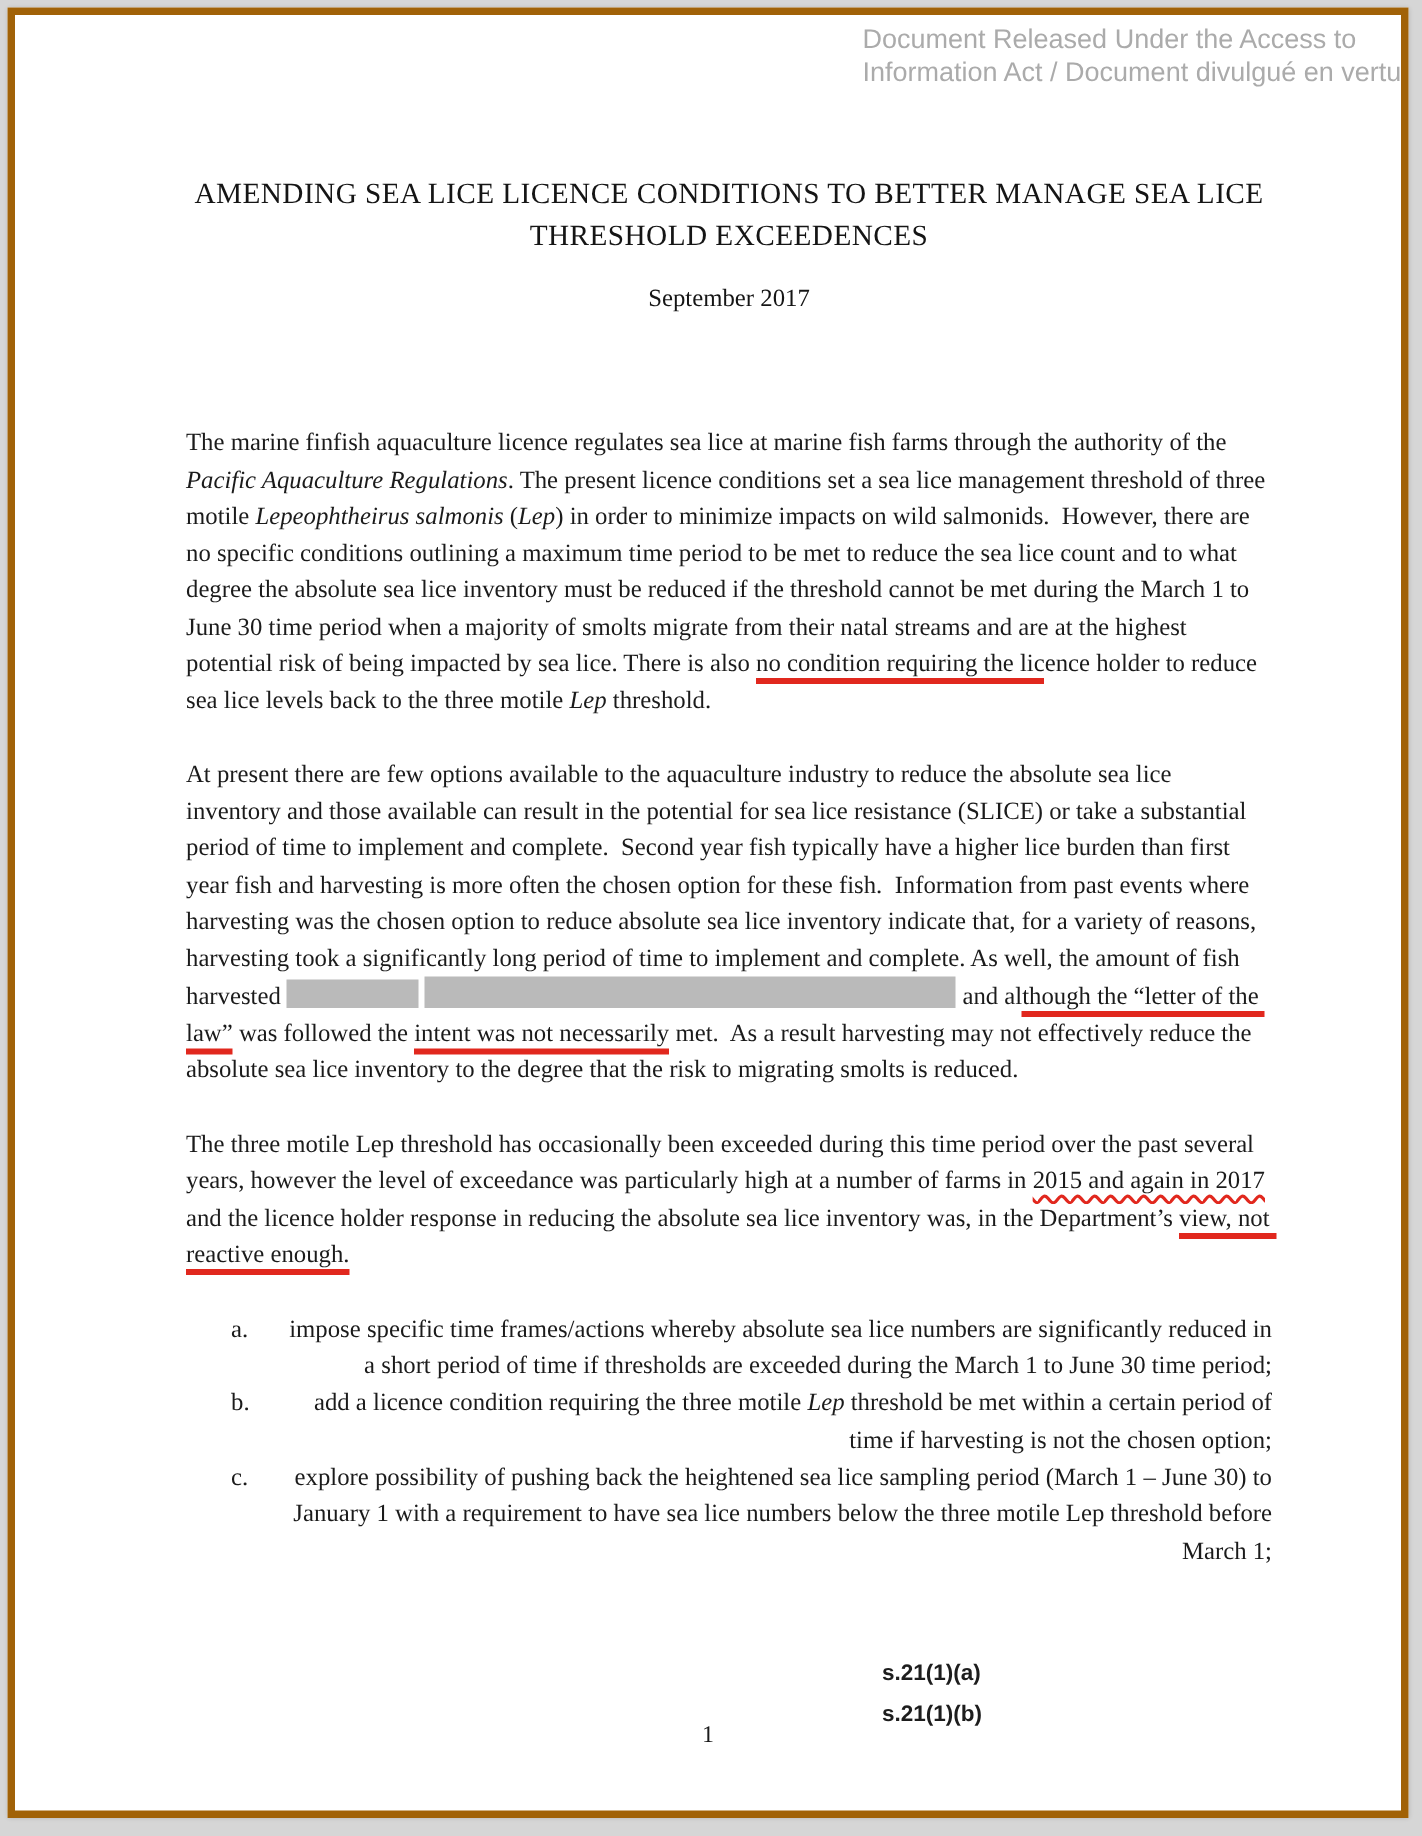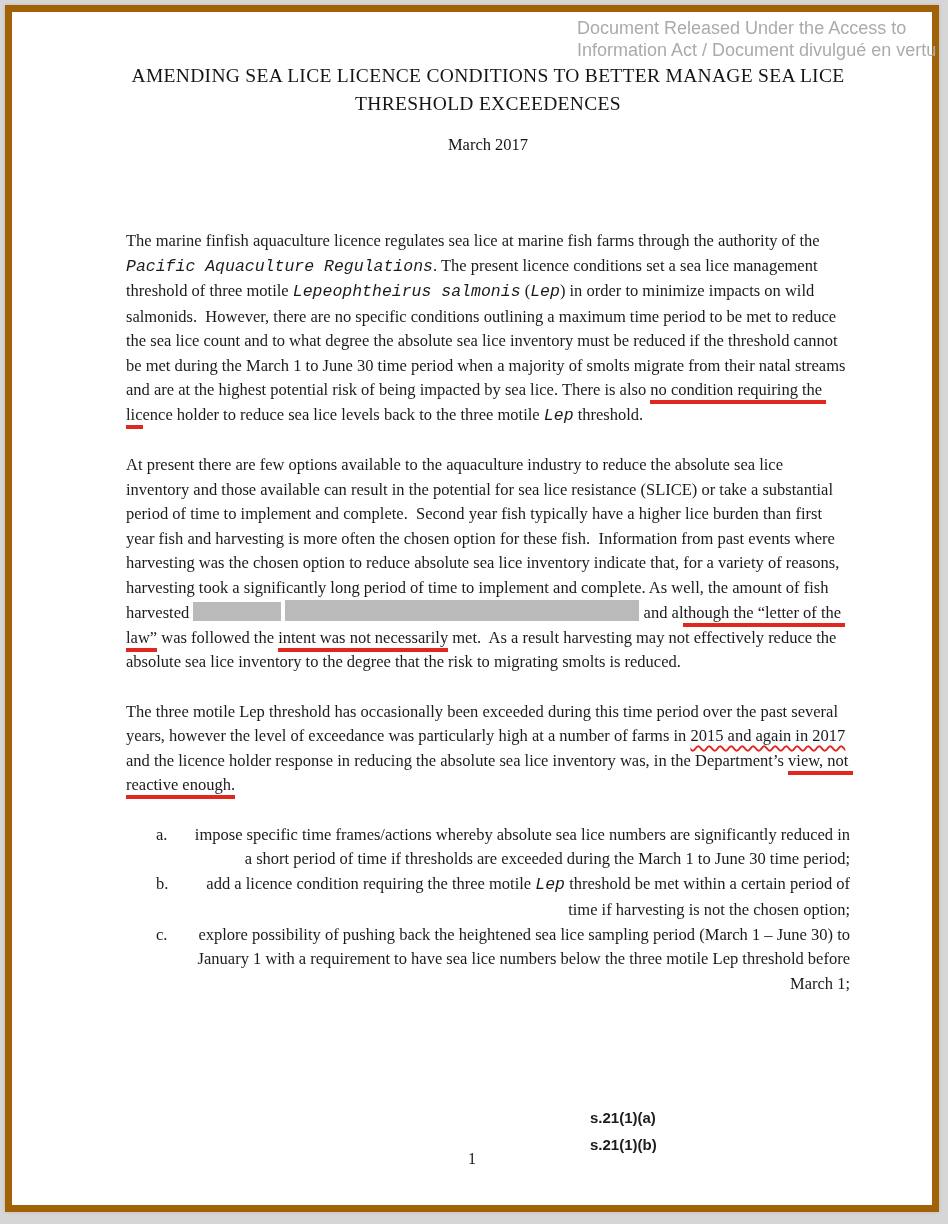--- a/index.html
+++ b/index.html
@@ -13,38 +13,38 @@
   body{
     background:var(--surround-gray);
     font-family:"Liberation Serif", serif;
     position:relative;
     overflow:hidden;
   }
   .page{
     position:absolute;
     left:5px; top:5px; width:934px; height:1207px;
     background:#ffffff;
-    border:7px solid #a16207;
+    border:5px solid #a16207;
     box-shadow:0 0 3px rgba(0,0,0,0.15);
   }
   .stamp{
     position:absolute;
     left:565px; top:6px; width:375px;
     font-family:"Liberation Sans", sans-serif;
     font-size:18px; line-height:21.5px;
     color:var(--stamp-gray);
   }
   .stamp span{display:block;}
   .content{
     position:absolute;
     left:114px; top:0; width:724px;
     color:#1b1b1b;
   }
   .doc-title{
-    margin-top:50px;
+    margin-top:106px;
     font-size:19.5px;
     line-height:28px;
     text-align:center;
     letter-spacing:0.3px;
     color:#151515;
     font-weight:normal;
   }
   .doc-date{
     margin-top:17px;
     text-align:center;
@@ -52,21 +52,21 @@
     color:#151515;
   }
   .para{
     font-size:16.5px;
     line-height:24.5px;
     white-space:pre-wrap;
     margin-bottom:25px;
   }
   .para.first{margin-top:74px;}
   .para.focus{margin-bottom:11px;}
-  .italic{font-style:italic;font-family:Liberation Mono, monospace;}
+  .italic{font-style:italic;}
   .redline{
     border-bottom:4px solid var(--underline-red);
     padding-bottom:1px;
   }
   .redwavy{
     text-decoration:underline;
     text-decoration-style:wavy;
     text-decoration-color:var(--underline-red);
     text-decoration-thickness:1.5px;
     text-underline-offset:4px;
@@ -115,21 +115,21 @@
 
 <div class="page">
 
   <div class="stamp">
     <span>Document Released Under the Access to</span>
     <span>Information Act / Document divulgué en vertu</span>
   </div>
 
   <div class="content">
     <h1 class="doc-title">AMENDING SEA LICE LICENCE CONDITIONS TO BETTER MANAGE SEA LICE THRESHOLD EXCEEDENCES</h1>
-    <div class="doc-date">March 2017</div>
+    <div class="doc-date">September 2017</div>
 
     <p class="para first"><span>The marine finfish aquaculture licence regulates sea lice at marine fish farms through the authority of the </span><span class="italic">Pacific Aquaculture Regulations</span><span>. The present licence conditions set a sea lice management threshold of three motile </span><span class="italic">Lepeophtheirus salmonis</span><span> (</span><span class="italic">Lep</span><span>) in order to minimize impacts on wild salmonids.  However, there are no specific conditions outlining a maximum time period to be met to reduce the sea lice count and to what degree the absolute sea lice inventory must be reduced if the threshold cannot be met during the March 1 to June 30 time period when a majority of smolts migrate from their natal streams and are at the highest potential risk of being impacted by sea lice. There is also </span><span class="redline">no condition requiring the lic</span><span>ence holder to reduce sea lice levels back to the three motile </span><span class="italic">Lep</span><span> threshold.</span></p>
     <p class="para"><span>At present there are few options available to the aquaculture industry to reduce the absolute sea lice inventory and those available can result in the potential for sea lice resistance (SLICE) or take a substantial period of time to implement and complete.  Second year fish typically have a higher lice burden than first year fish and harvesting is more often the chosen option for these fish.  Information from past events where harvesting was the chosen option to reduce absolute sea lice inventory indicate that, for a variety of reasons, harvesting took a significantly long period of time to implement and complete. As well, the amount of fish harvested </span><span class="redact" style="width: 88px; height: 19px;"></span><span> </span><span class="redact" style="width: 354px; height: 21px;"></span><span> and al</span><span class="redline">though the “letter of the law”</span><span> was followed the </span><span class="redline">intent was not necessarily</span><span> met.  As a result harvesting may not effectively reduce the absolute sea lice inventory to the degree that the risk to migrating smolts is reduced.</span></p>
     <p class="para"><span>The three motile Lep threshold has occasionally been exceeded during this time period over the past several years, however the level of exceedance was particularly high at a number of farms in </span><span class="redwavy">2015 and again in 2017</span><span> and the licence holder response in reducing the absolute sea lice inventory was, in the Department’s </span><span class="redline">view, not reactive enough.</span></p>
 
     <div class="list">
       <div class="li">
         <span class="li-marker">a.</span>
         <span class="li-text"><span>impose specific time frames/actions whereby absolute sea lice numbers are significantly reduced in a short period of time if thresholds are exceeded during the March 1 to June 30 time period;</span></span>
       </div>

